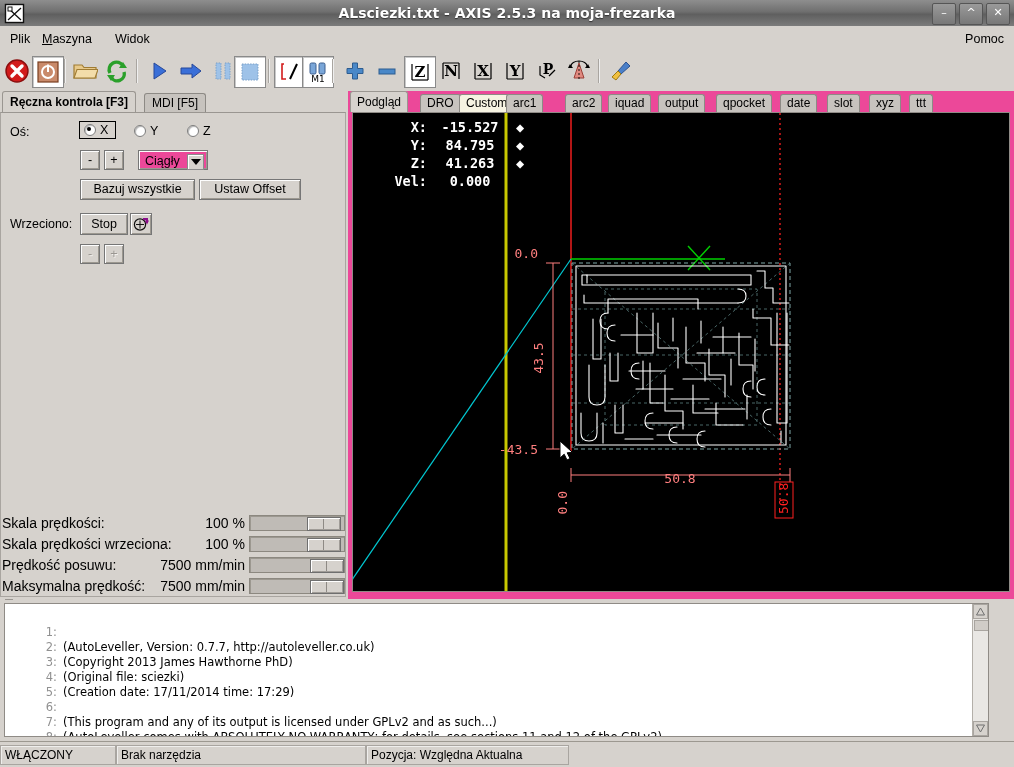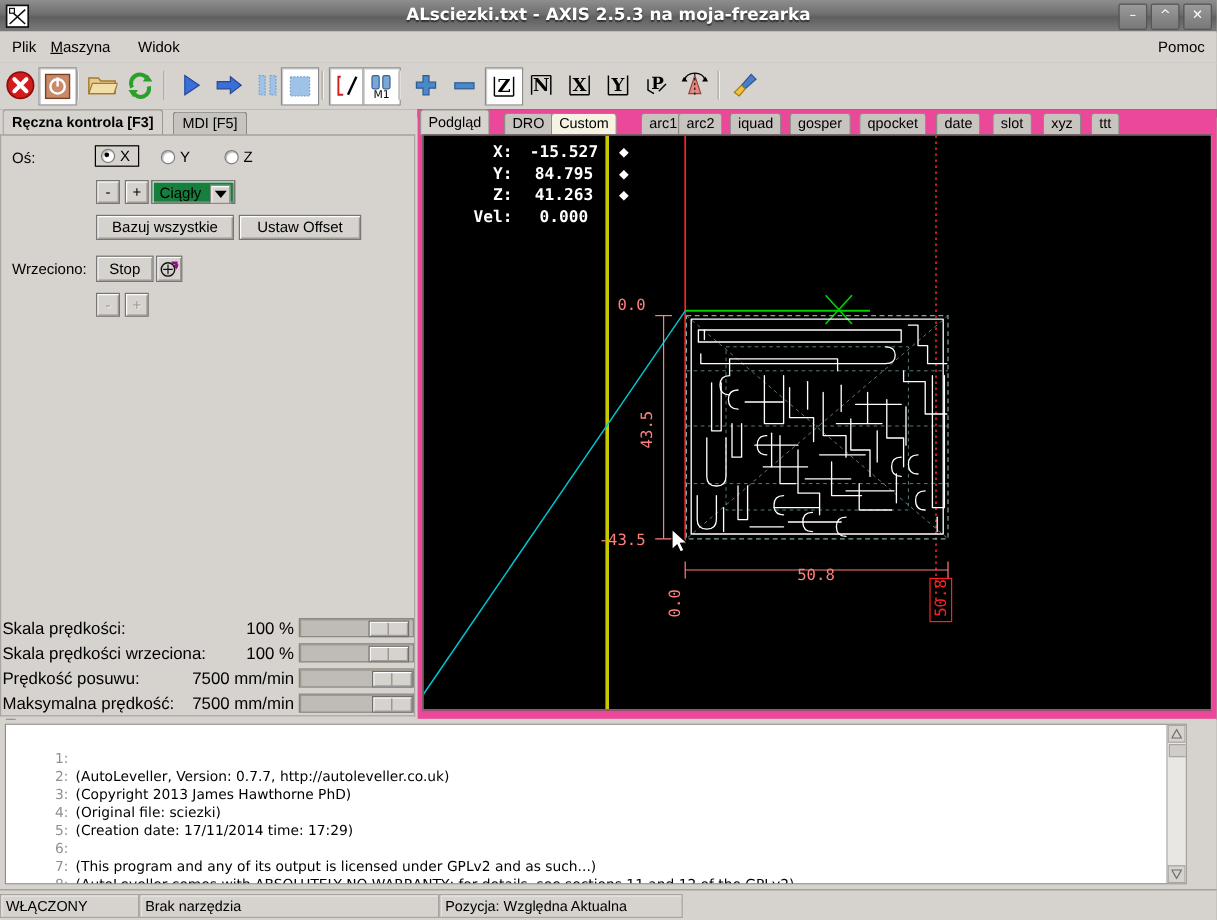--- a/index.html
+++ b/index.html
@@ -43,23 +43,23 @@
   .lbl{position:absolute;font-size:12.5px;color:#000;}
   .radio-wrap{position:absolute;display:flex;align-items:center;gap:4px;font-size:12.5px;}
   .radio-wrap.sel{border:1px solid #000;padding:1px 7px 1px 4px;}
   .radio{width:10px;height:10px;border-radius:50%;border:1px solid #7d7d7d;background:#fff;
     box-shadow:inset 1px 1px 1px #b5b5b5;position:relative;}
   .radio.on::after{content:"";position:absolute;left:2px;top:2px;width:4px;height:4px;border-radius:50%;background:#000;}
   .btn{position:absolute;background:#d6d2cd;border:1px solid #767676;
     box-shadow:inset 1px 1px 0 #fdfdfd, inset -1px -1px 0 #9c9890;
     font-size:12.5px;color:#000;text-align:center;box-sizing:border-box;}
   .btn.dis{color:#9a9691;text-shadow:1px 1px 0 #f3f1ee;}
-  .combo{position:absolute;background:#15803d;border:1px solid #767676;
+  .combo{position:absolute;background:#ec4899;border:1px solid #767676;
     box-shadow:inset 1px 1px 0 #fdfdfd, inset -1px -1px 0 #9c9890;
-    font-size:12.5px;color:#000;box-sizing:border-box;}
+    font-size:12.5px;color:#000;box-sizing:border-box;margin-left:12px;}
   .combo .cvalue{position:absolute;left:6px;top:0;line-height:20px;}
   .combo .carrow{position:absolute;right:3px;top:3px;width:15px;height:14px;background:#d6d2cd;
     border:1px solid #8b8b8b;box-shadow:inset 1px 1px 0 #fff;display:flex;align-items:center;justify-content:center;}
   .carrow i{display:block;width:0;height:0;border-left:5px solid transparent;border-right:5px solid transparent;border-top:6px solid #000;}
   .srow{position:absolute;left:0;height:20px;font-size:14px;color:#000;}
   .strack{position:absolute;height:16px;background:#bfbbb6;border:1px solid #8c8880;
     box-shadow:inset 1px 1px 0 #9c9890;box-sizing:border-box;}
   .sthumb{position:absolute;top:1px;width:34px;height:14px;background:#d6d2cd;border:1px solid #6f6f6f;
     box-shadow:inset 1px 1px 0 #fff, inset -1px -1px 0 #a09c97;box-sizing:border-box;}
   .sthumb::after{content:"";position:absolute;left:15px;top:1px;width:1px;height:10px;background:#8e8a85;}
@@ -347,24 +347,24 @@
       </div>
       <div style="position:absolute;left:5px;top:508px;width:6px;height:6px;background:#bfbbb6;border:1px solid #9a9691;"></div>
     </div>
   </div>
 
   <div class="rightpanel">
     <div class="rtabs">
       <div class="rtab active" style="left:2px;">Podgląd</div>
       <div class="rtab" style="left:72px;">DRO</div>
       <div class="rtab custom" style="left:111px;">Custom</div>
-      <div class="rtab" style="left:186px;">arc1</div>
+      <div class="rtab" style="left:158px;">arc1</div>
       <div class="rtab" style="left:217px;">arc2</div>
       <div class="rtab" style="left:260px;">iquad</div>
-      <div class="rtab" style="left:310px;">gosper</div>
+      <div class="rtab" style="left:310px;">output</div>
       <div class="rtab" style="left:368px;">qpocket</div>
       <div class="rtab" style="left:432px;">date</div>
       <div class="rtab" style="left:479px;">slot</div>
       <div class="rtab" style="left:521px;">xyz</div>
       <div class="rtab" style="left:561px;">ttt</div>
     </div>
 
     <div class="gl">
 
       <div class="dro">

